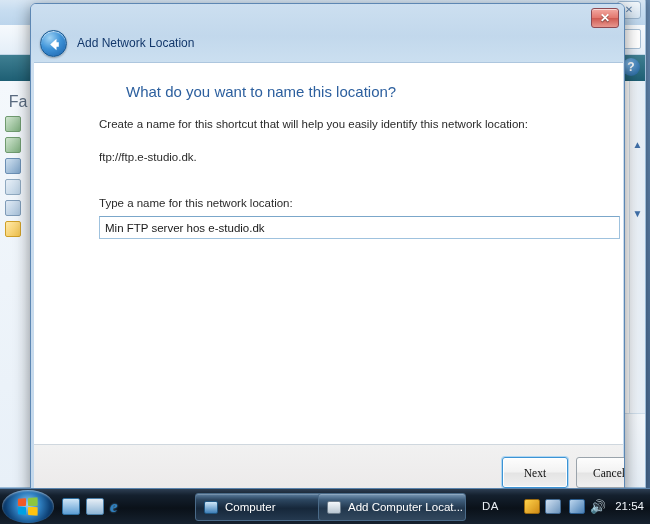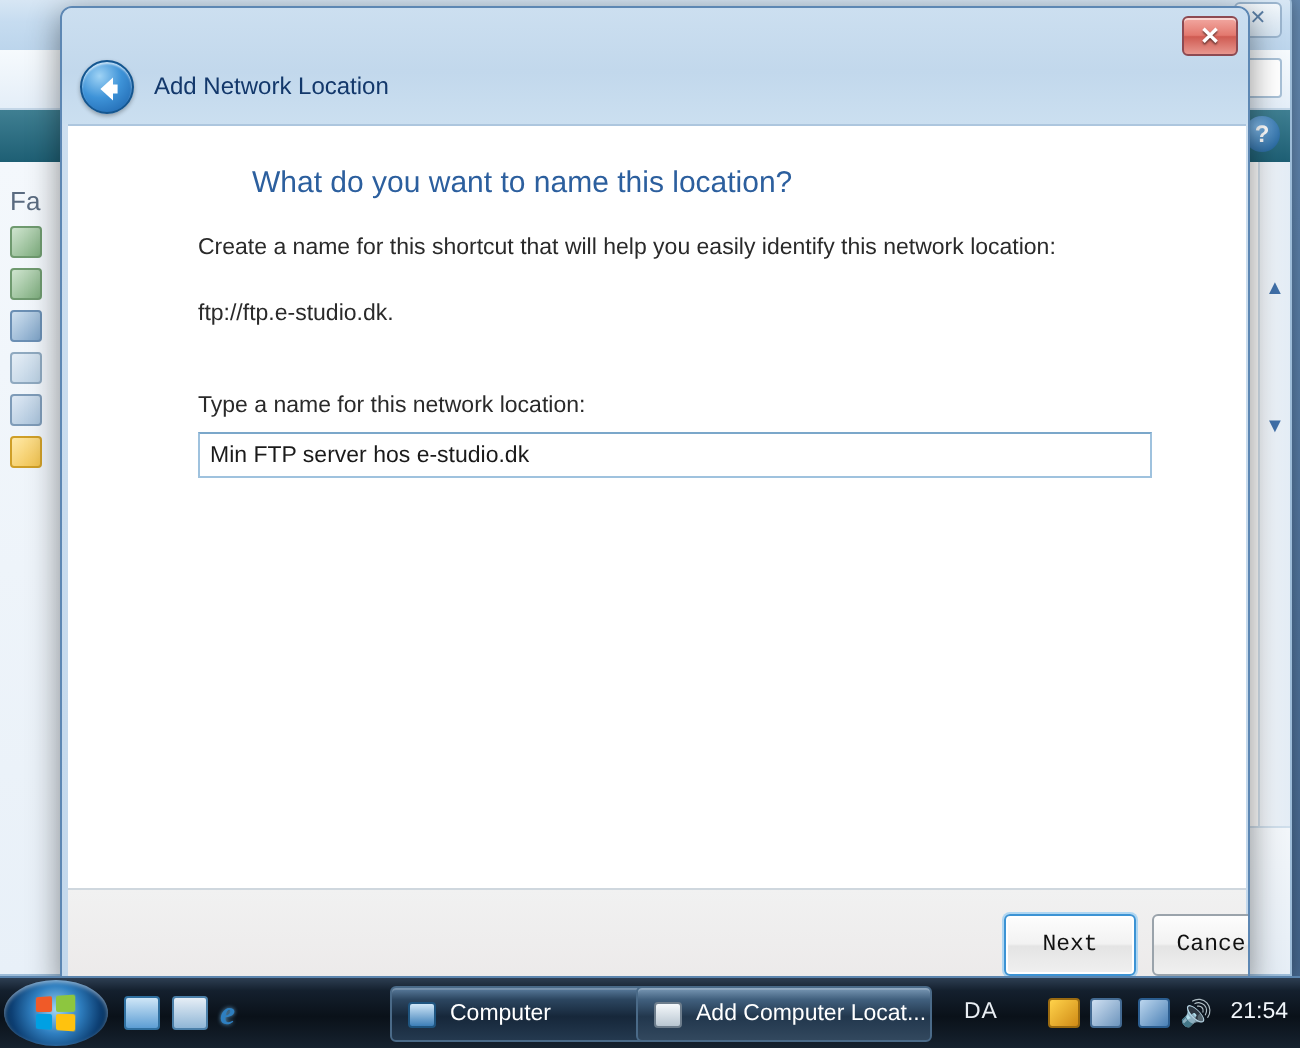--- a/index.html
+++ b/index.html
@@ -58,21 +58,21 @@
     color:#fff; font-size: 12px; font-weight: bold;
     text-align: center; line-height: 18px;
   }
   .bg-body { position: absolute; top: 84px; left: 0; right: 0; bottom: 0; display: flex; }
   .bg-sidebar {
     width: 33px; background: linear-gradient(180deg,#f4f8fc,#e8f0f8);
     border-right: 1px solid #cbdced;
     padding-top: 12px;
     position: relative;
   }
-  .bg-sb-title { font-size: 13px; color: #5a6b80; padding-left: 6px; }
+  .bg-sb-title { font-size: 16px; color: #5a6b80; padding-left: 6px; text-align: center; }
   .bg-sb-title.lower { position: absolute; bottom: 76px; left: 0; color:#3b5c8a;margin-left:38px; }
   .bg-sb-ico {
     width: 16px; height: 16px; margin: 5px 0 0 6px;
     border-radius: 2px;
     background: linear-gradient(135deg,#cfe4cf,#7fae7f);
     border: 1px solid #6f9a6f;
   }
   .bg-sb-ico.i3 { background: linear-gradient(135deg,#cfe0ef,#7fa4c8); border-color:#6b8fb4; }
   .bg-sb-ico.i4 { background: linear-gradient(135deg,#e6eef6,#b9cfe2); border-color:#8fa9c0; }
   .bg-sb-ico.i5 { background: linear-gradient(135deg,#dfe9f4,#a8c2da); border-color:#7e9bb8; }
@@ -159,40 +159,40 @@
   #location-url {
     position: absolute; left: 65px; top: 88px;
     font-size: 11.5px; color: #2a2a2a;
   }
   #field-label {
     position: absolute; left: 65px; top: 134px;
     font-size: 11.5px; color: #2a2a2a;
   }
   #name-input {
     position: absolute; left: 65px; top: 153px;
-    width: 477px; height: 23px;
+    width: 521px; height: 23px;
     border: 1px solid #9fc2de;
     border-top-color: #7ba7ca;
     background: #fff;
     font-family: "Liberation Sans", sans-serif;
     font-size: 11.5px; color: #1a1a1a;
     padding: 0 5px;
     outline: none;
   }
 
   #footer {
     position: absolute; left: 3px; top: 440px;
     width: 589px; height: 46px;
     background: linear-gradient(180deg,#f1f1f1,#eceaea);
     border-top: 1px solid #cfd7de;
   }
   .dlg-btn {
     position: absolute; top: 12px;
     width: 66px; height: 31px;
-    font-family: Liberation Mono, monospace;
+    font-family: Liberation Serif, serif;
     font-size: 11.5px; color: #111;
     border: 1px solid #9aa3ab; border-radius: 3px;
     background: linear-gradient(180deg,#fdfdfd 0%, #f2f2f2 48%, #e4e4e4 52%, #f0f0f0 100%);
     cursor: pointer;
   }
   #next-button {
     left: 468px;
     border-color: #3c93d4;
     box-shadow: 0 0 0 1px #aed6f2, inset 0 0 0 1px #fff;
   }

